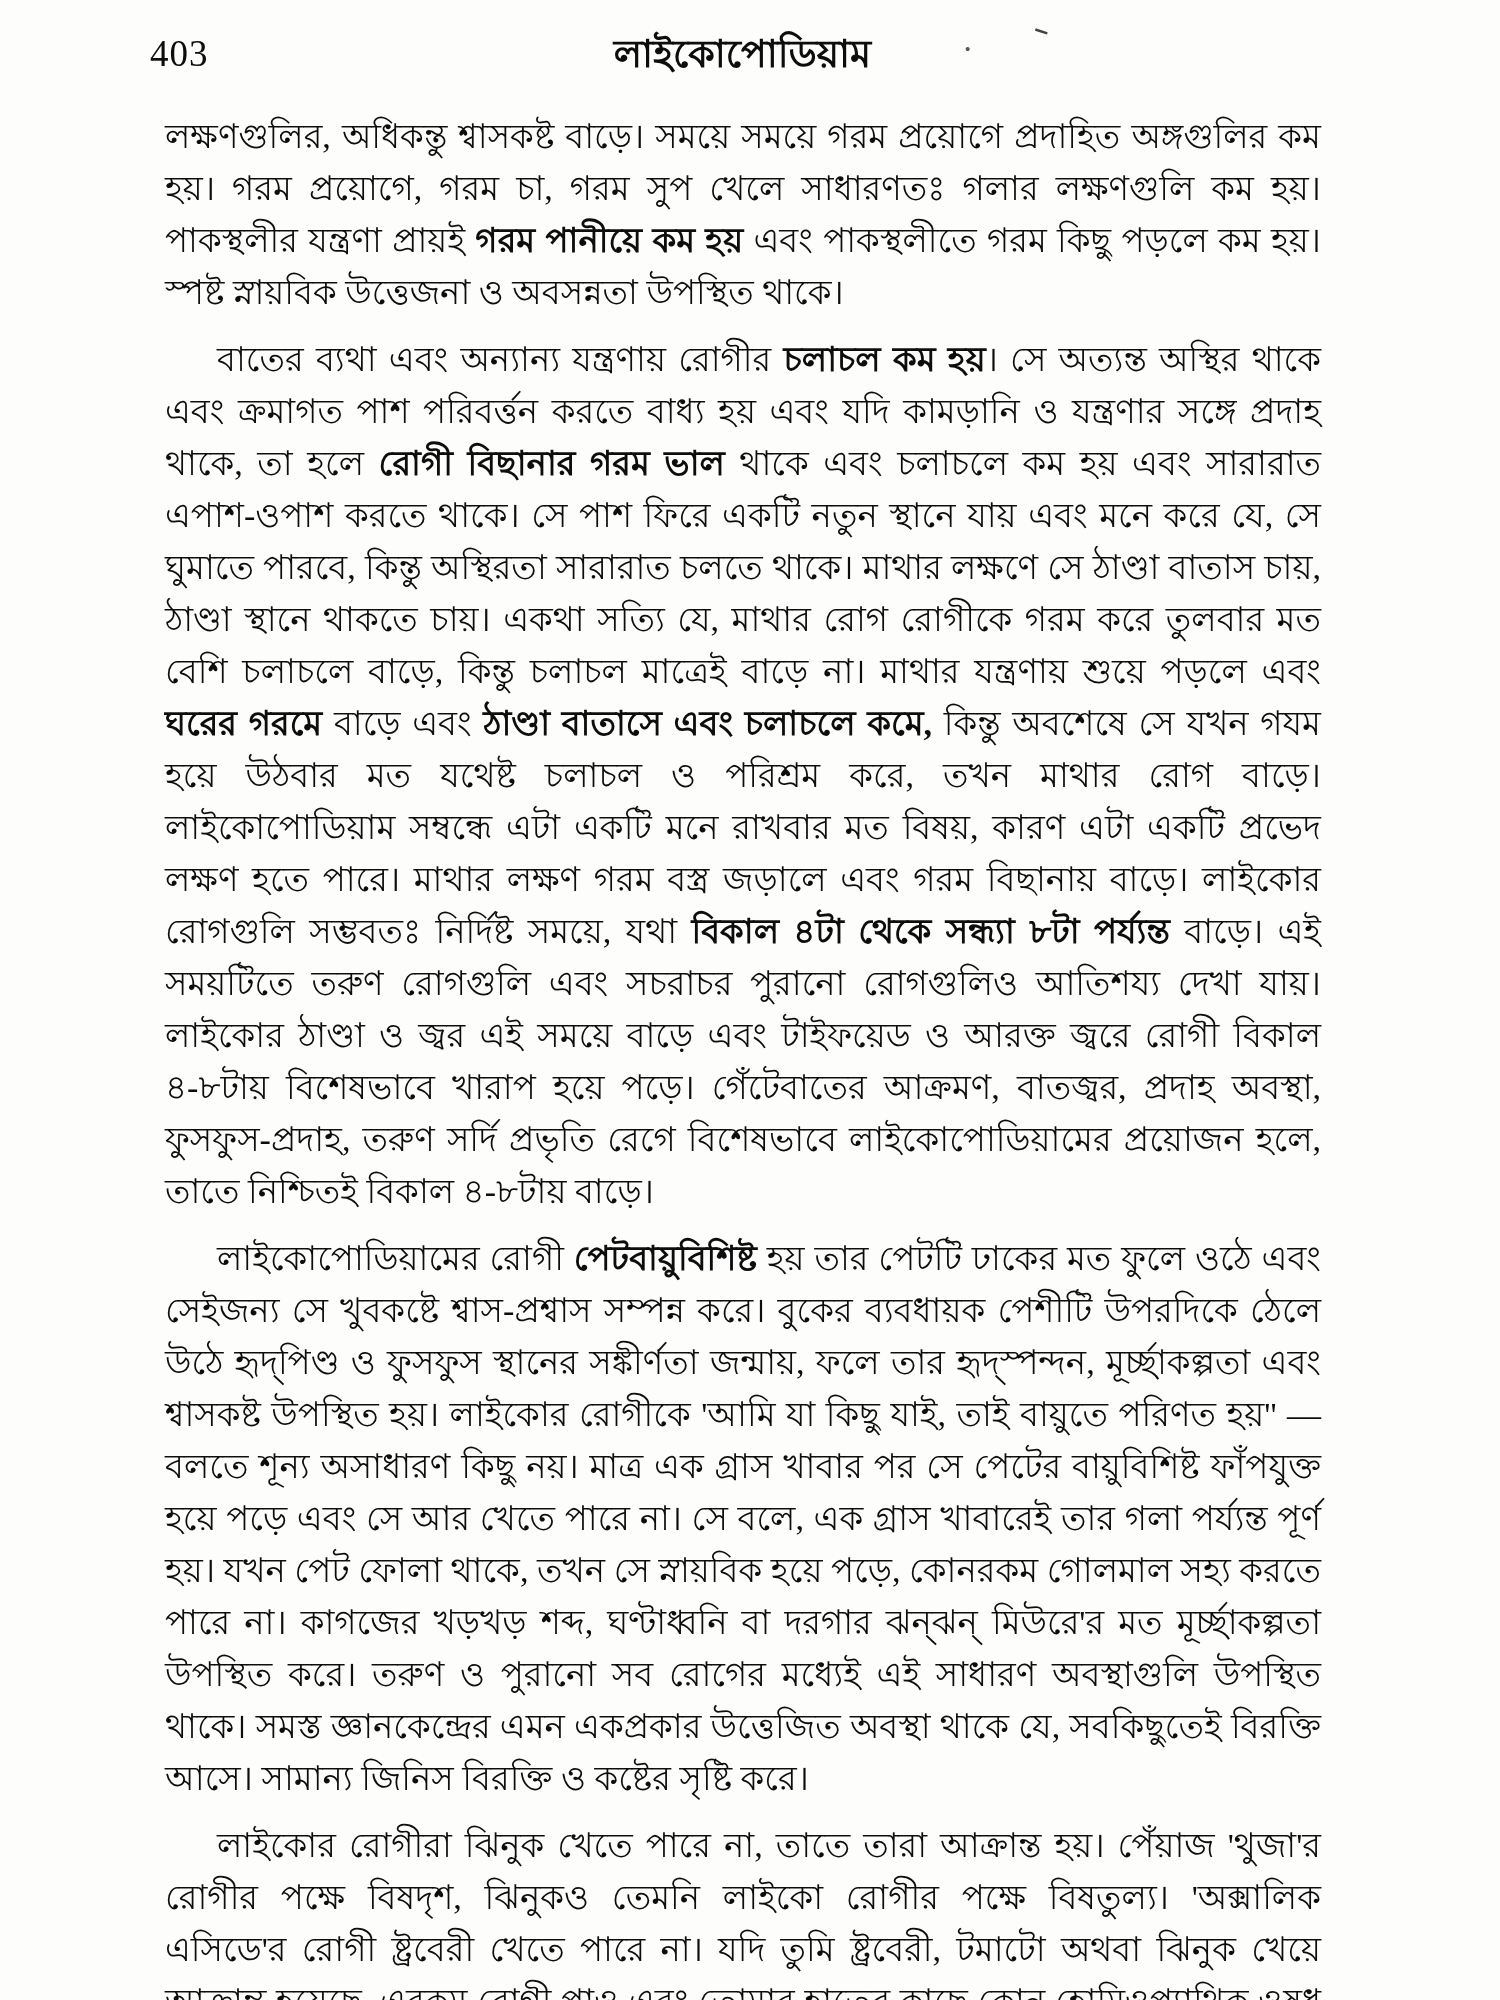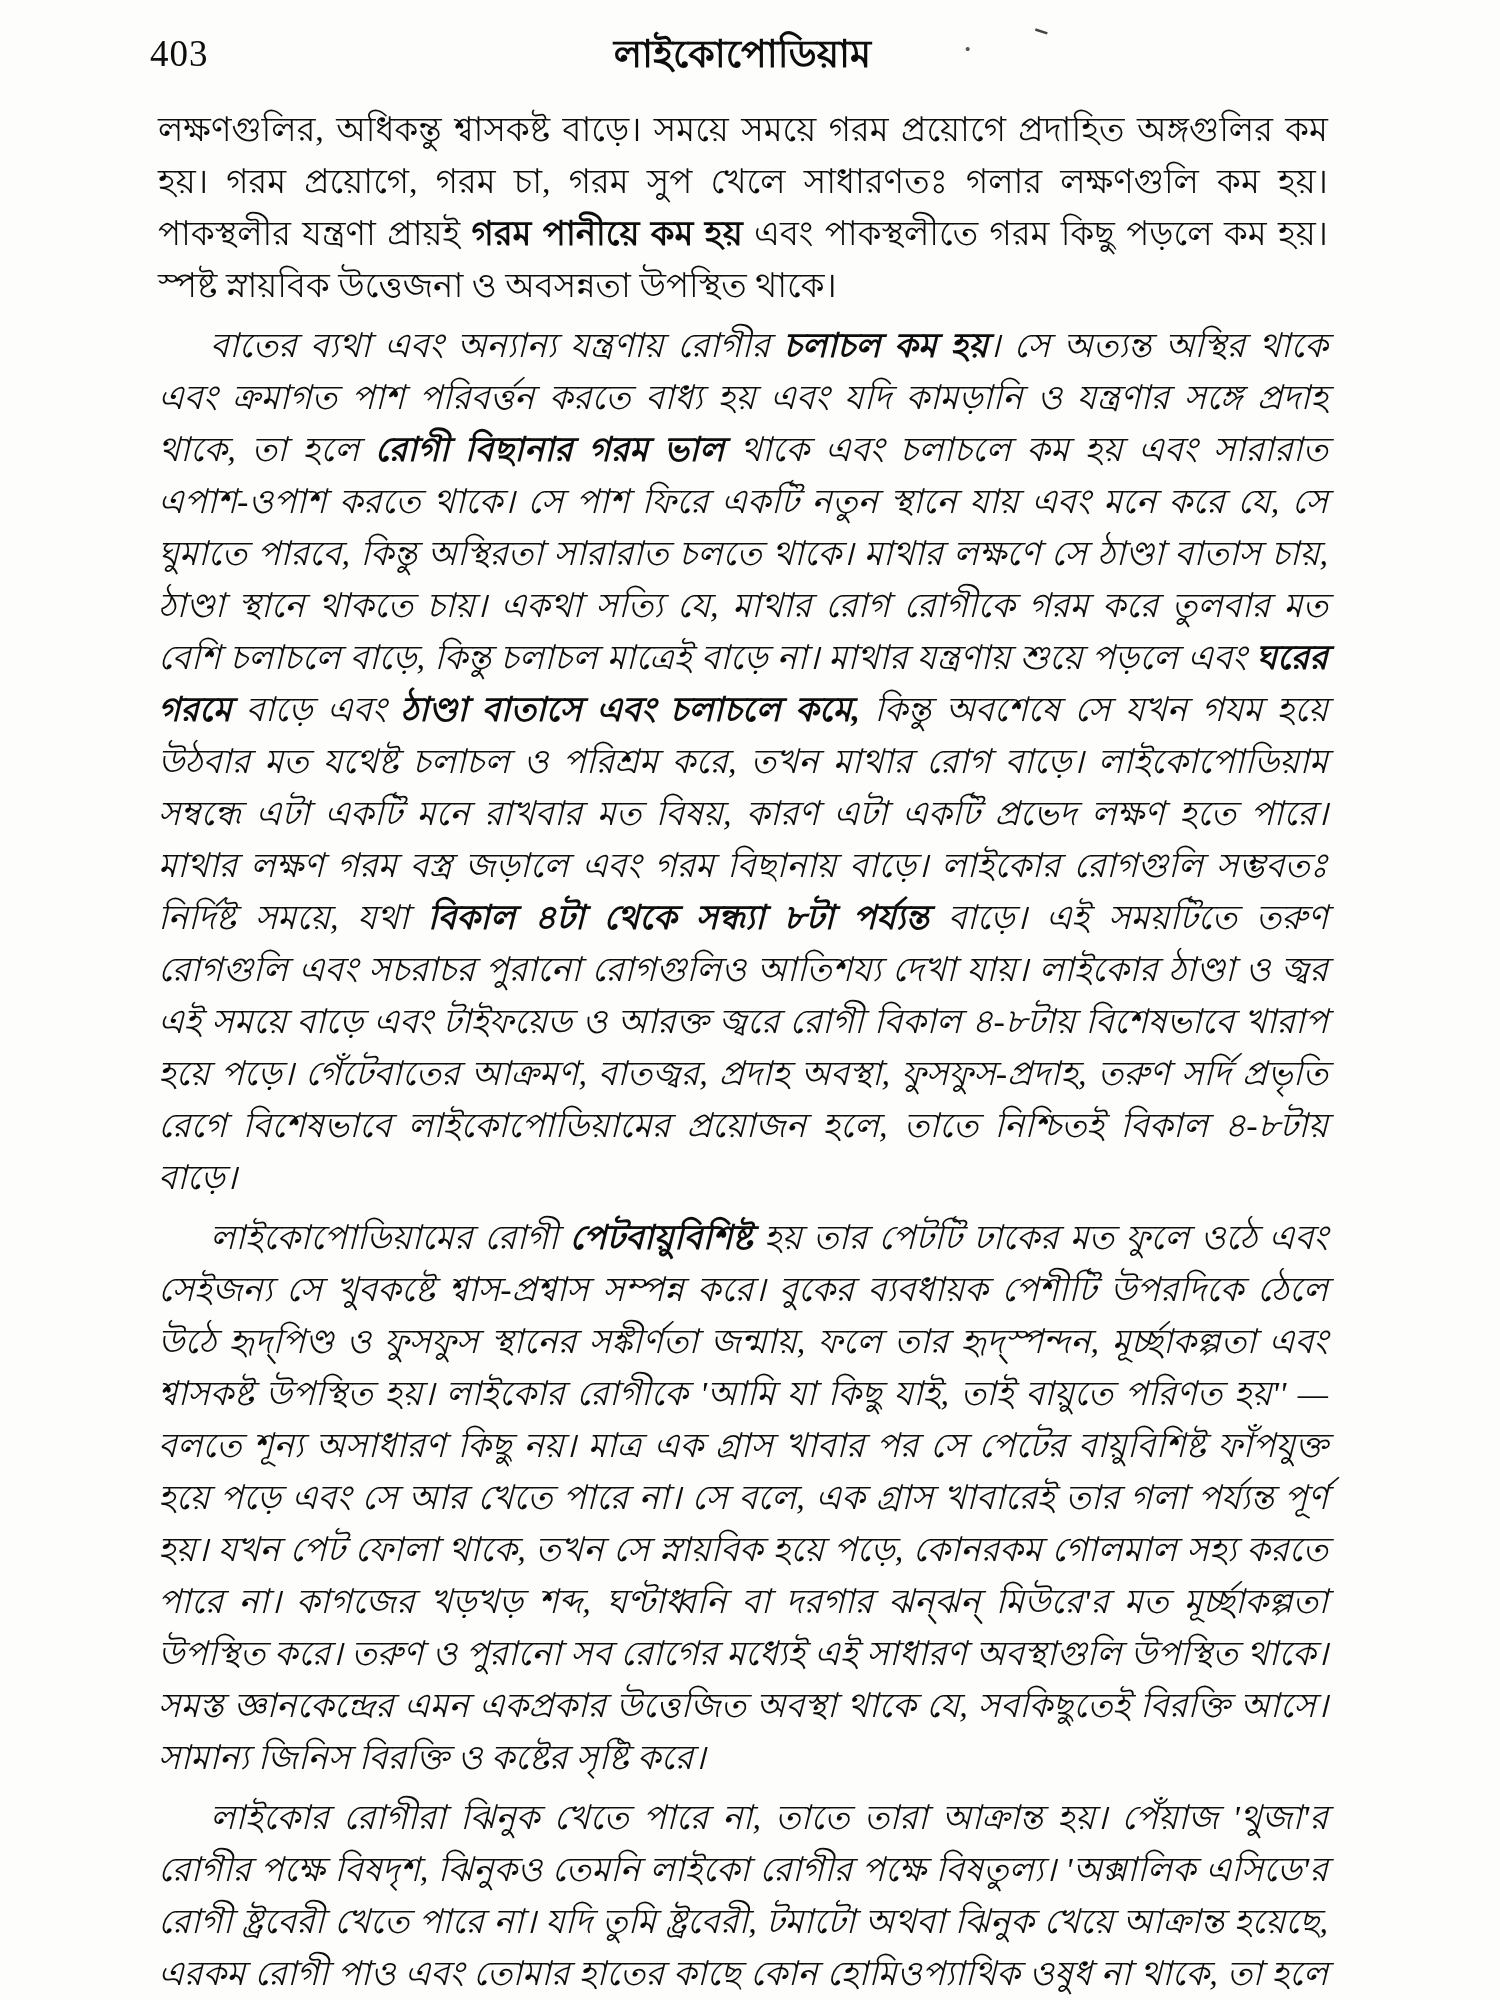--- a/index.html
+++ b/index.html
@@ -43,26 +43,25 @@
     position: absolute;
     top: 96px;
     left: 150px;
     width: 1186px;
     font-size: 34px;
     line-height: 52px;
     text-align: justify;
     text-justify: inter-word;
   }
   .page-body p {
-    margin: 8px;
+    margin: 15px;
     padding: 0;
   }
   .page-body p.indent {
     text-indent: 52px;
-    font-style: italic;
   }
   .page-body .b {
     font-weight: 700;
   }
   .scan-mark {
     position: absolute;
     color: #3a3a3a;
     font-size: 26px;
     pointer-events: none;
   }

